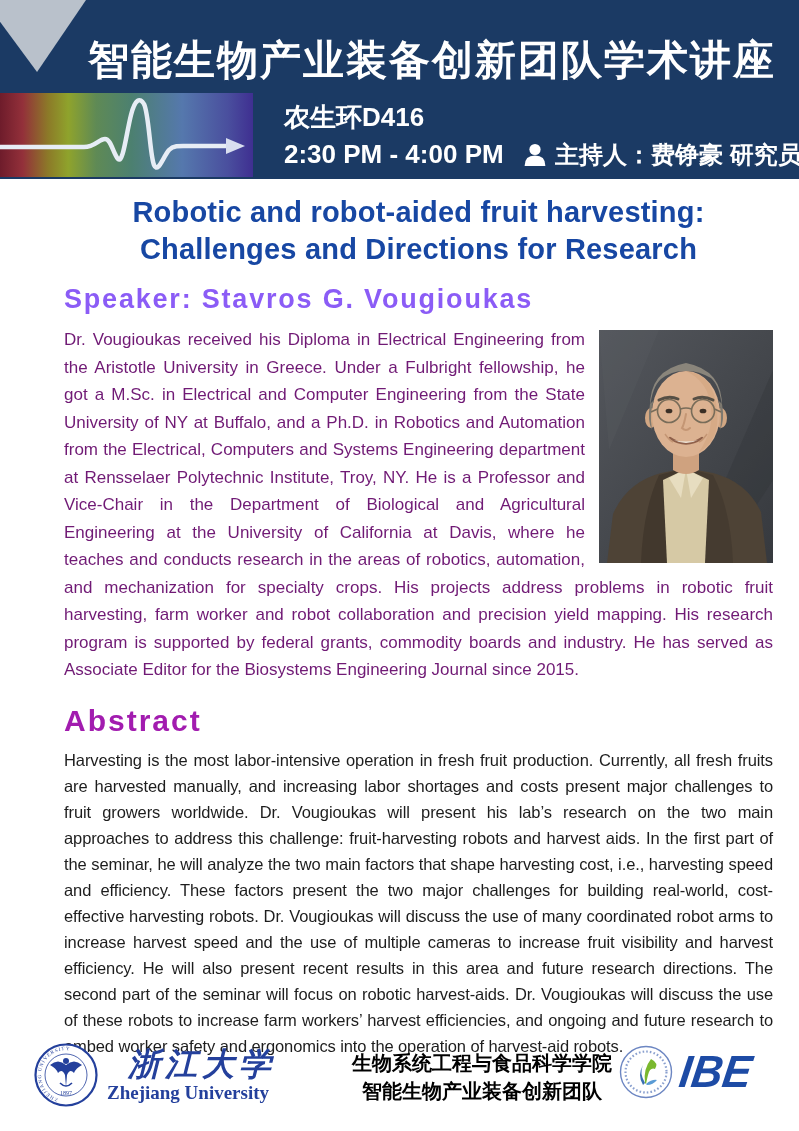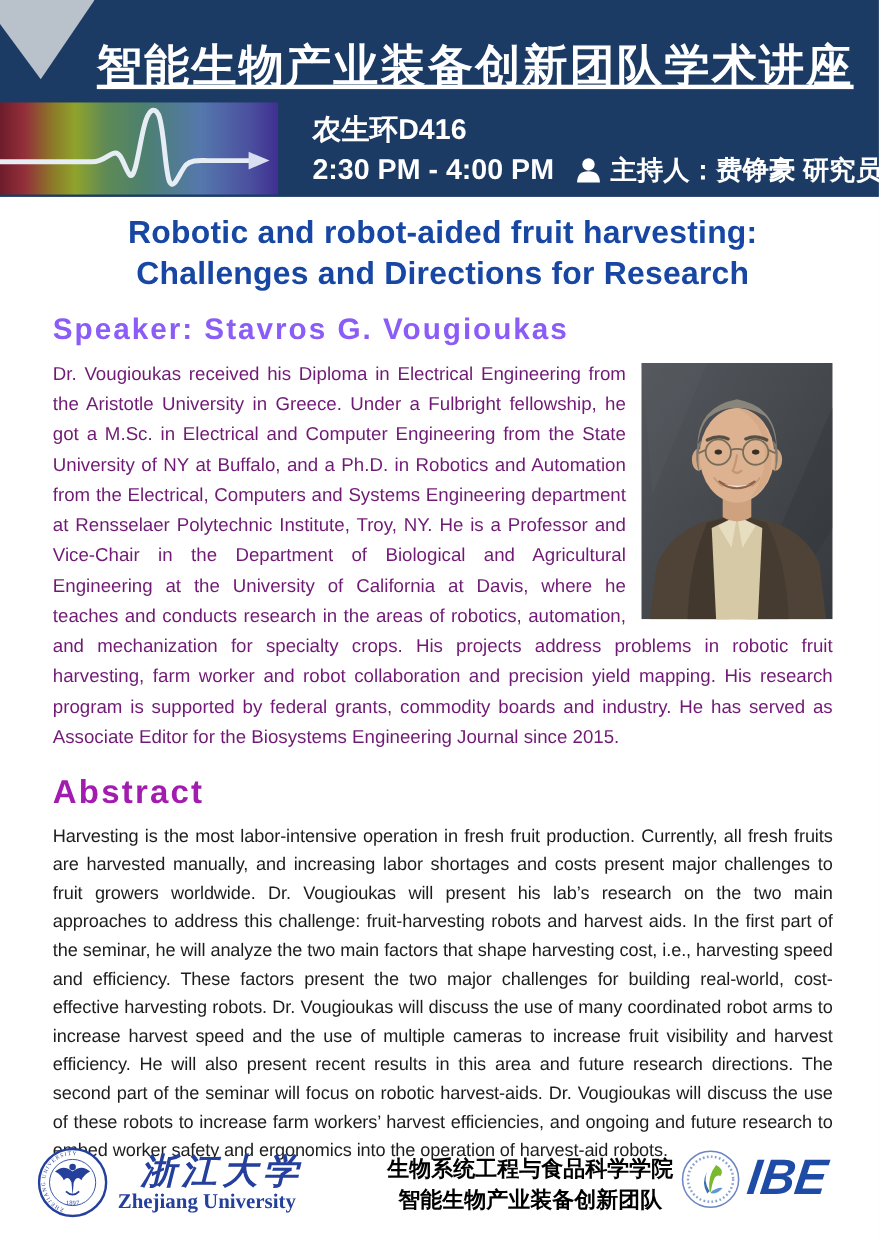--- a/index.html
+++ b/index.html
@@ -4,33 +4,33 @@
 <style>
   html,body{margin:0;padding:0;background:#e9e9e9;}
   .poster{position:relative;width:799px;height:1131px;background:#ffffff;overflow:hidden;
           font-family:"Liberation Sans",sans-serif;margin:0 auto;}
 
   
   .hdr{position:absolute;left:0;top:0;width:799px;height:179px;background:#1b3a64;}
   .corner{position:absolute;left:-16px;top:0;width:102px;height:72px;background:#b9c1cb;
           -webkit-clip-path:polygon(0 0,100% 0,52% 100%);clip-path:polygon(0 0,100% 0,52% 100%);}
   .hdr-title{position:absolute;left:88px;top:33px;color:#ffffff;font-size:41px;font-weight:bold;
-             letter-spacing:2px;white-space:nowrap;text-decoration:underline;}
+             letter-spacing:2px;white-space:nowrap;}
   .spectrum{position:absolute;left:0;top:93px;width:253px;height:84px;}
   .spectrum svg{display:block;}
   .sched{position:absolute;left:284px;top:99px;color:#ffffff;font-weight:bold;}
   .srow{display:flex;align-items:center;height:37px;white-space:nowrap;}
   .s-date{display:inline-block;width:271px;font-size:26px;}
   .s-venue{font-size:26px;}
   .s-time{display:inline-block;width:240px;font-size:26px;}
   .person-ico{display:inline-flex;width:22px;margin-right:9px;}
   .s-host{font-size:24px;}
 
   
-  .content{position:absolute;left:48px;top:194px;width:709px;}
+  .content{position:absolute;left:64px;top:194px;width:709px;}
   .talk-title{margin:0;text-align:center;color:#1747a3;font-size:29px;line-height:37px;
               font-weight:bold;letter-spacing:0.2px;}
   .speaker{margin:16px 0 11px;color:#8b5cf6;font-size:27px;font-weight:bold;letter-spacing:1.8px;}
   .bio-wrap::after{content:"";display:block;clear:both;}
   .photo{float:right;width:174px;height:233px;margin:4px 0 6px 14px;}
   .photo svg{display:block;}
   .bio{margin:0;font-size:17px;line-height:27.5px;color:#701a75;text-align:justify;}
   .abs-h{margin:20px 0 9px;color:#a21caf;font-size:30px;font-weight:bold;letter-spacing:2px;}
   .abs{margin:0;font-size:16.5px;line-height:26px;color:#1d1d1d;text-align:justify;letter-spacing:-0.1px;}
 

